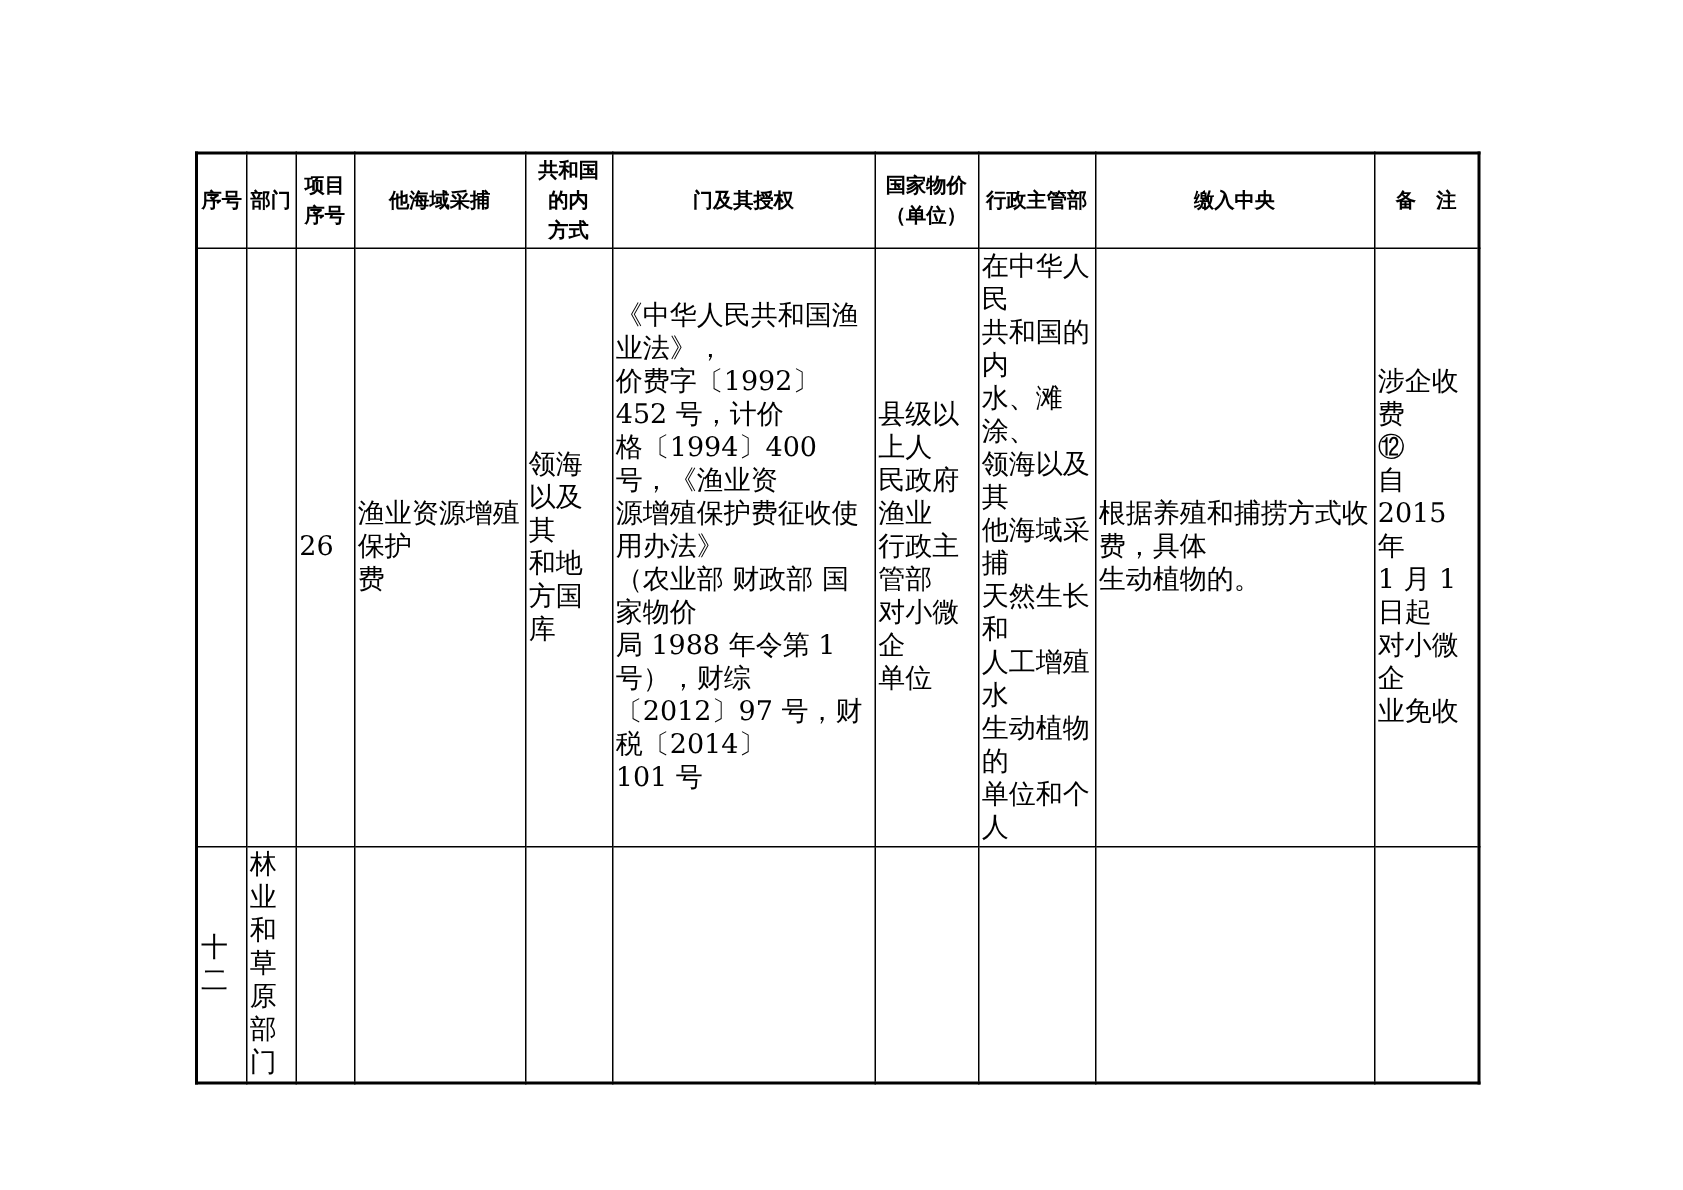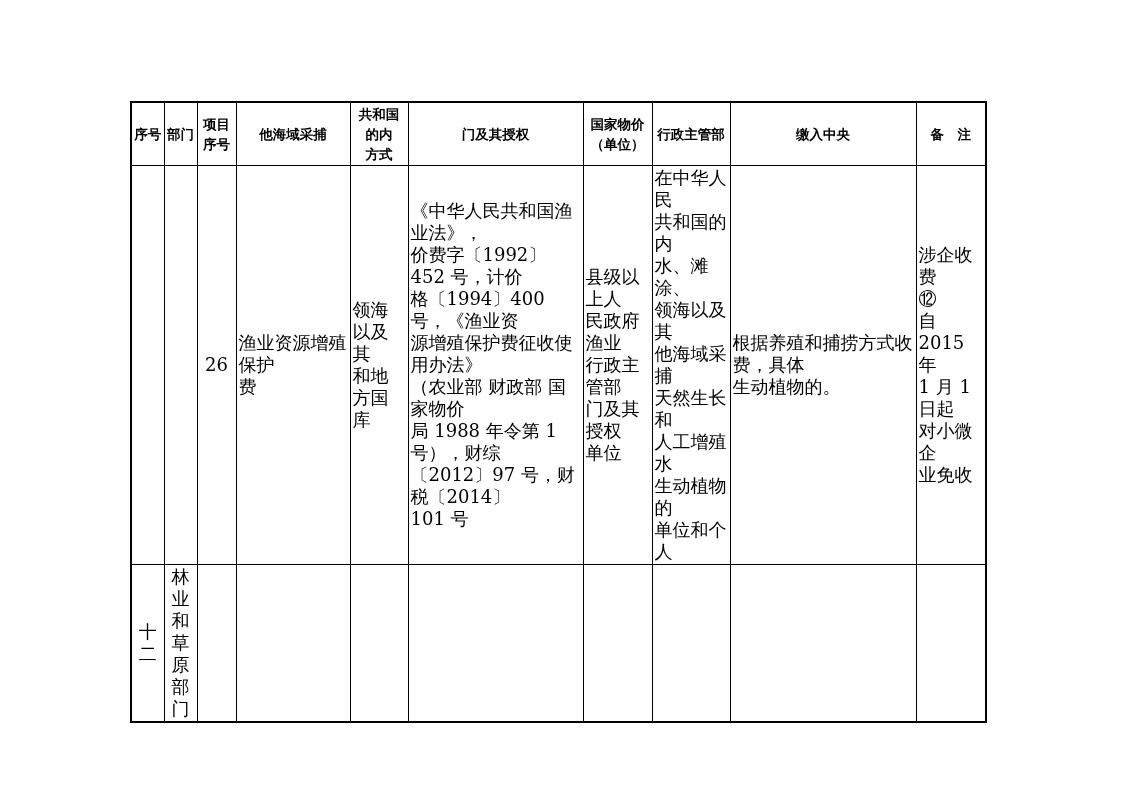--- a/index.html
+++ b/index.html
@@ -41,21 +41,21 @@
     line-height: 20px;
     text-align: center;
   }
   table.fee-table td {
     font-size: 18px;
     line-height: 22px;
   }
   tr.header-row  { height: 47px; }
   tr.data-row-1  { height: 238px; }
   tr.data-row-2  { height: 125px; }
-  td.al-center { text-align: center; }
+  td.al-center { text-align: left; }
   td.al-left   { text-align: left; }
 </style>
 </head>
 <body>
 
 <div class="page">
   <table class="fee-table">
     <colgroup>
       <col style="width:33px">
       <col style="width:33px">
@@ -97,21 +97,21 @@
 价费字〔1992〕452 号，计价
 格〔1994〕400 号，《渔业资
 源增殖保护费征收使用办法》
 （农业部 财政部 国家物价
 局 1988 年令第 1 号），财综
 〔2012〕97 号，财税〔2014〕
 101 号</td>
       <td class="al-left">县级以上人
 民政府渔业
 行政主管部
-门及其授权
+对小微企
 单位</td>
       <td class="al-left">在中华人民
 共和国的内
 水、滩涂、
 领海以及其
 他海域采捕
 天然生长和
 人工增殖水
 生动植物的
 单位和个人</td>

